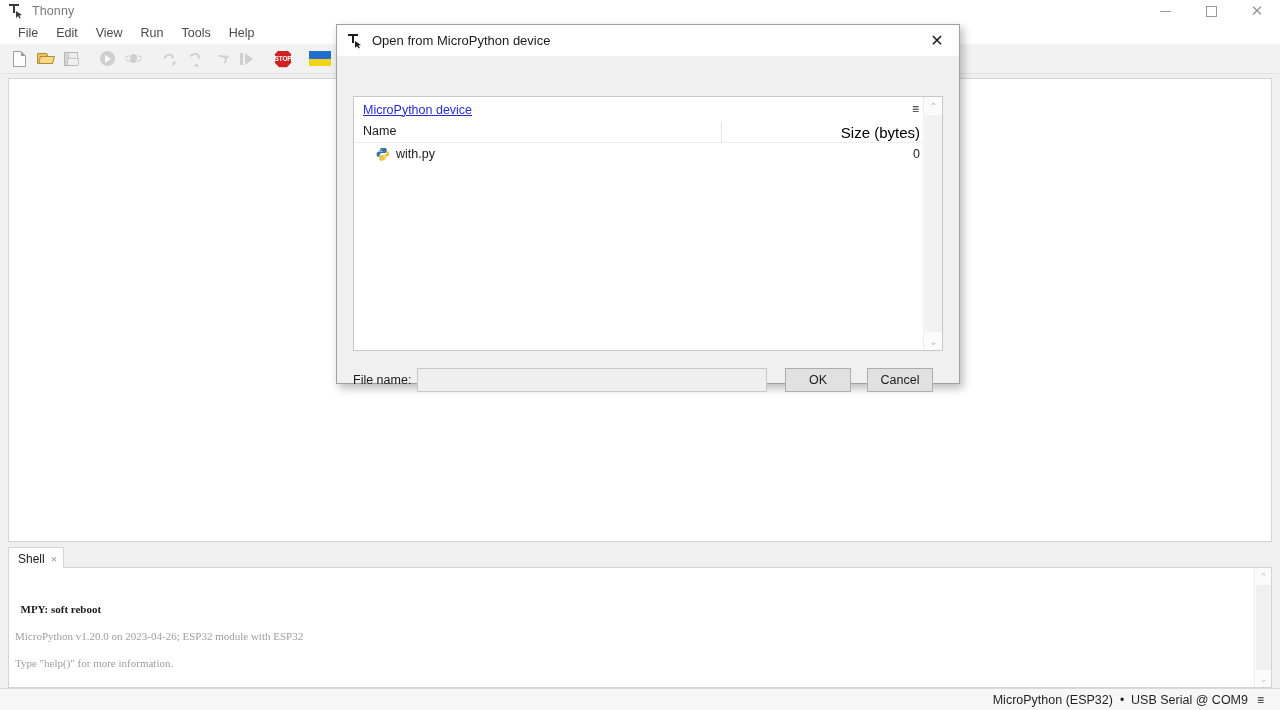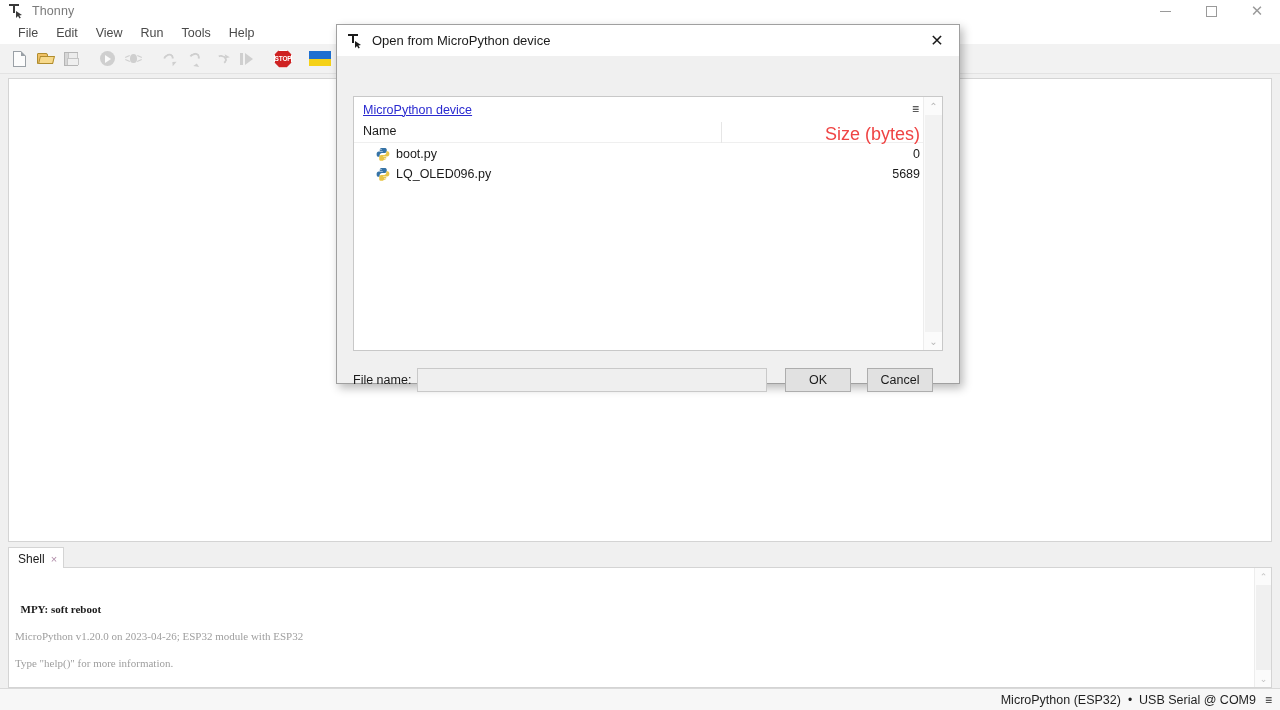--- a/index.html
+++ b/index.html
@@ -206,21 +206,21 @@
   .sb-arrow.down { bottom: 0; }
   .sb-thumb {
     position: absolute; left: 1px; width: 15px; background: #f0f0f0;
   }
 
   
   .statusbar {
     position: absolute; left: 0; bottom: 0; width: 1280px; height: 22px;
     background: #f7f7f7; border-top: 1px solid #d9d9d9;
     display: flex; align-items: center; justify-content: flex-end;
-    padding-right: 8px;
+    padding-right: 16px;
   }
   .statusbar .st {
     font-size: 12.5px; color: #1f1f1f;
   }
   .statusbar .dot { margin: 0 7px; color: #1f1f1f; font-size: 12px; }
   .statusbar .burger { margin-left: 9px; font-size: 12px; color: #1f1f1f; }
 
   
   .dlg-shadow {
     position: absolute; left: 336px; top: 24px; width: 624px; height: 360px;
@@ -267,21 +267,21 @@
   }
   .fl-cols {
     position: absolute; left: 0; top: 25px; width: 570px; height: 21px;
     border-bottom: 1px solid #efefef;
     padding-left: 18px;
   }
   .fl-cols .c-name {
     position: absolute; left: 9px; top: 2px; font-size: 12.5px; color: #1b1b1b;
   }
   .fl-cols .c-size {
-    position: absolute; right: 4px; top: 2px; font-size: 18px; color: #ef4444;
+    position: absolute; right: 4px; top: 2px; font-size: 15px; color: #000000;
   }
   .fl-colsep {
     position: absolute; left: 367px; top: 25px; width: 1px; height: 21px; background: #e6e6e6;
   }
   .fl-rows {
     position: absolute; left: 0; top: 47px; width: 570px; bottom: 0;
   }
   .fl-row {
     position: relative; height: 20px; display: flex; align-items: center;
   }
@@ -494,35 +494,25 @@
 
         <div class="fl-rows">
 
           <div class="fl-row">
             <span class="pyicon">
               <svg viewBox="0 0 16 16" width="14" height="14" xmlns="http://www.w3.org/2000/svg">
                 <path d="M7.6 1.2c-2 0-3.3.5-3.3 1.9v1.6h3.5v.5H3.1c-1.4 0-2.4 1-2.4 3s.8 3 2.2 3h1.3V9.3c0-1.4 1.2-2.5 2.6-2.5h3.3c1.2 0 2.2-.9 2.2-2V3.1c0-1.2-1-1.9-2.4-1.9H7.6zm-1.9 1c.4 0 .7.3.7.7s-.3.7-.7.7-.7-.3-.7-.7.3-.7.7-.7z" fill="#3572a5"></path>
                 <path d="M8.4 14.8c2 0 3.3-.5 3.3-1.9v-1.6H8.2v-.5h4.7c1.4 0 2.4-1 2.4-3s-.8-3-2.2-3h-1.3v1.9c0 1.4-1.2 2.5-2.6 2.5H5.9c-1.2 0-2.2.9-2.2 2v2.7c0 1.2 1 1.9 2.4 1.9h2.3zm1.9-1c-.4 0-.7-.3-.7-.7s.3-.7.7-.7.7.3.7.7-.3.7-.7.7z" fill="#e8c547"></path>
               </svg>
             </span>
-            <span class="fname">boot.py</span>
+            <span class="fname">with.py</span>
             <span class="fsize">0</span>
           </div>
 
 
-          <div class="fl-row">
-            <span class="pyicon">
-              <svg viewBox="0 0 16 16" width="14" height="14" xmlns="http://www.w3.org/2000/svg">
-                <path d="M7.6 1.2c-2 0-3.3.5-3.3 1.9v1.6h3.5v.5H3.1c-1.4 0-2.4 1-2.4 3s.8 3 2.2 3h1.3V9.3c0-1.4 1.2-2.5 2.6-2.5h3.3c1.2 0 2.2-.9 2.2-2V3.1c0-1.2-1-1.9-2.4-1.9H7.6zm-1.9 1c.4 0 .7.3.7.7s-.3.7-.7.7-.7-.3-.7-.7.3-.7.7-.7z" fill="#3572a5"></path>
-                <path d="M8.4 14.8c2 0 3.3-.5 3.3-1.9v-1.6H8.2v-.5h4.7c1.4 0 2.4-1 2.4-3s-.8-3-2.2-3h-1.3v1.9c0 1.4-1.2 2.5-2.6 2.5H5.9c-1.2 0-2.2.9-2.2 2v2.7c0 1.2 1 1.9 2.4 1.9h2.3zm1.9-1c-.4 0-.7-.3-.7-.7s.3-.7.7-.7.7.3.7.7-.3.7-.7.7z" fill="#e8c547"></path>
-              </svg>
-            </span>
-            <span class="fname">LQ_OLED096.py</span>
-            <span class="fsize">5689</span>
-          </div>
 
         </div>
 
         <div class="fl-sb">
           <div class="arw up">⌃</div>
           <div class="trk"></div>
           <div class="arw down">⌄</div>
         </div>
 
       </div>

